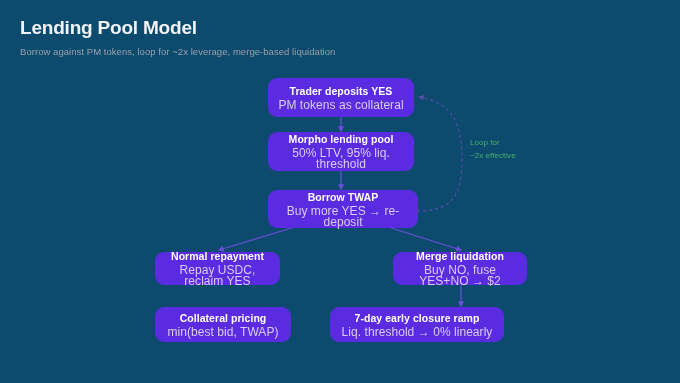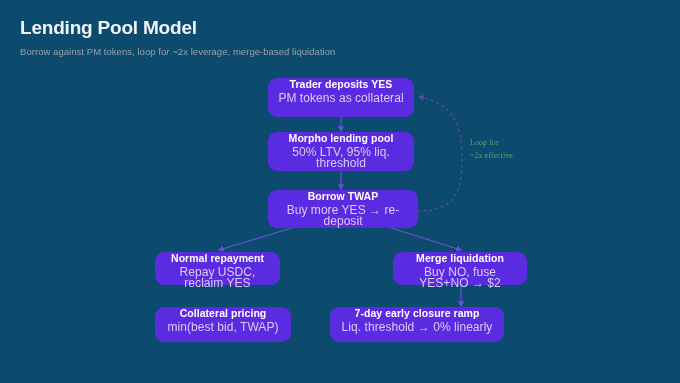--- a/index.html
+++ b/index.html
@@ -56,21 +56,21 @@
 
   
   .node {
     position: absolute;
     box-sizing: border-box;
     background: #5a2be0;
     border-radius: 9px;
     display: flex;
     flex-direction: column;
     align-items: center;
-    justify-content: flex-start;
+    justify-content: center;
     text-align: center;
     padding: 0 5px;
   }
   .node .n-title {
     font-size: 10.5px;
     font-weight: bold;
     color: #ffffff;
     line-height: 13px;
     letter-spacing: 0.05px;
   }
@@ -86,21 +86,21 @@
   .loop-label {
     position: absolute;
     left: 470px;
     top: 136px;
     width: 90px;
     font-size: 8px;
     color: #4caf6d;
     line-height: 13px;
     letter-spacing: 0.05px;
   }
-  .loop-label div { white-space: nowrap; font-family: Liberation Serif, serif; }
+  .loop-label div { white-space: nowrap; }
 </style>
 </head>
 <body>
 
 <div id="app">
 
   <div class="header">
     <h1 class="title">Lending Pool Model</h1>
     <p class="subtitle">Borrow against PM tokens, loop for ~2x leverage, merge-based liquidation</p>
   </div>

